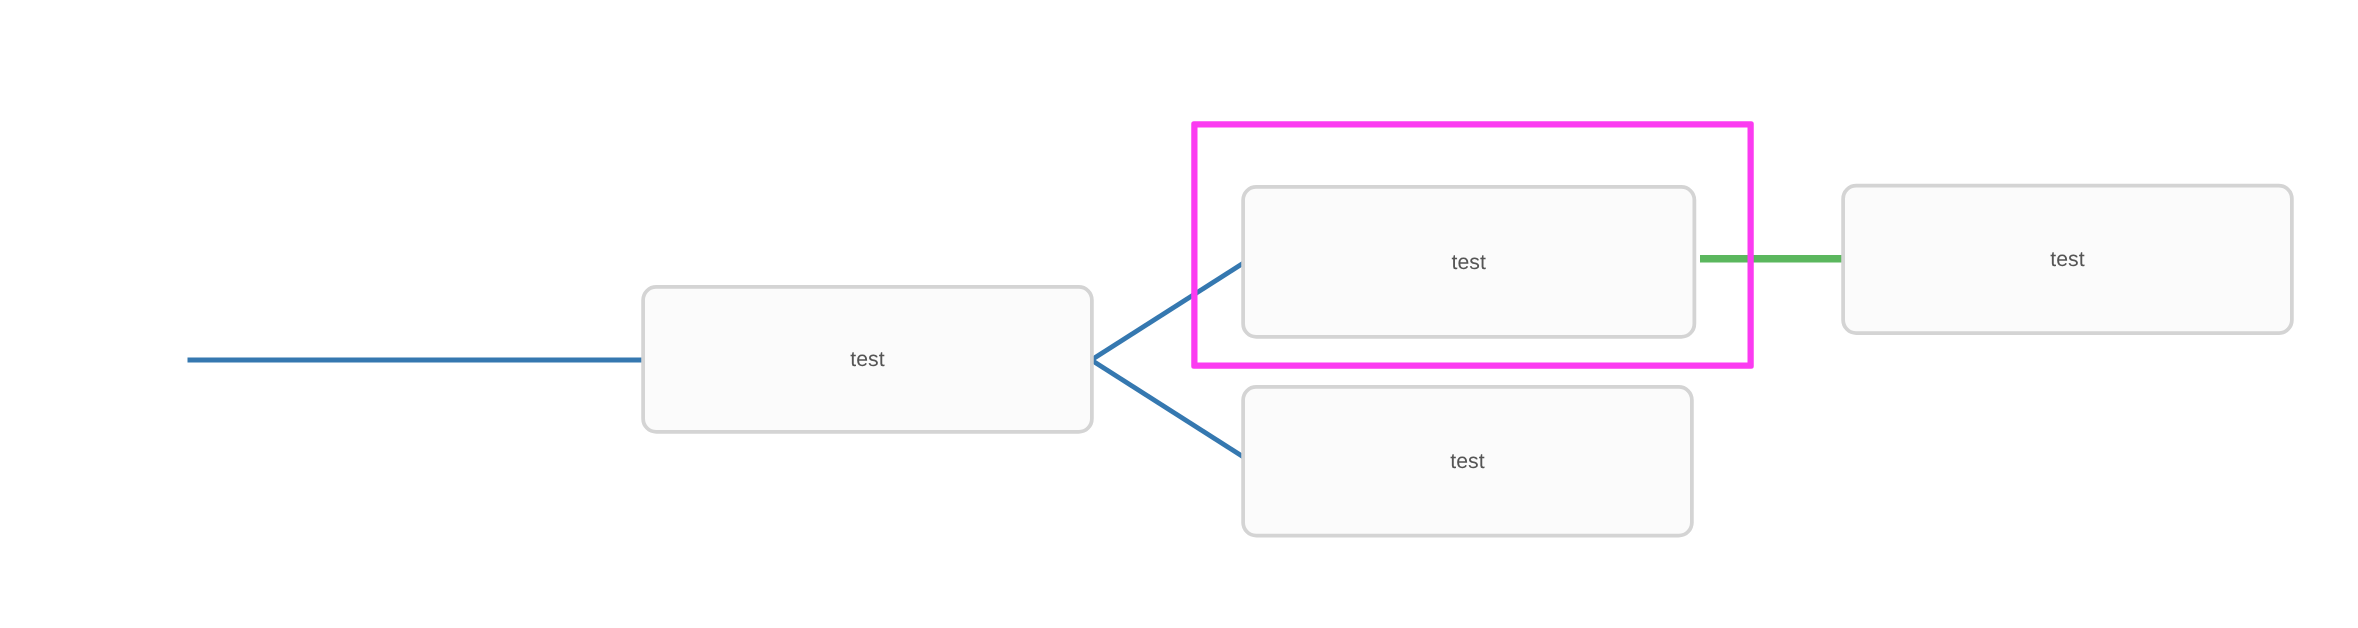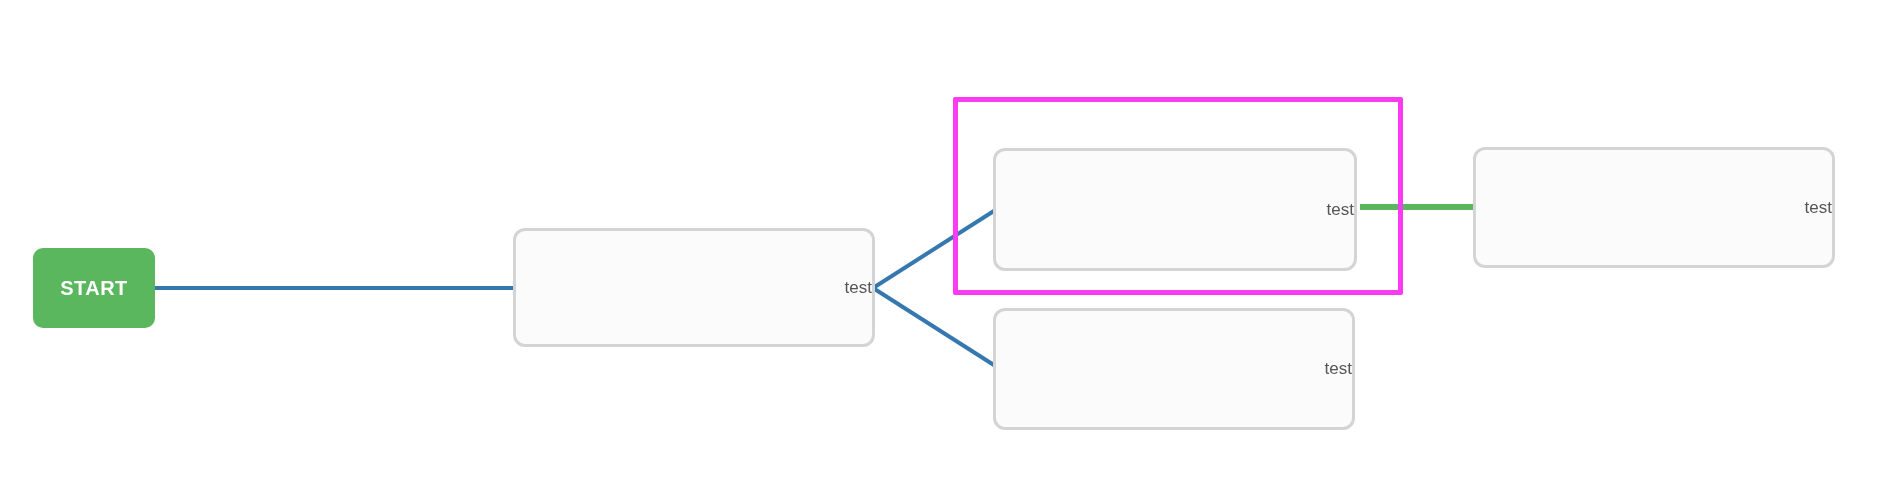--- a/index.html
+++ b/index.html
@@ -32,21 +32,21 @@
   }
   .connector-layer line { pointer-events: stroke; }
 
   .flow-node {
     position: absolute;
     background: var(--node-bg);
     border: 3px solid var(--node-border);
     border-radius: 12px;
     display: flex;
     align-items: center;
-    justify-content: flex-end;
+    justify-content: center;
     color: var(--node-text);
     font-size: 17px;
     cursor: move;
   }
 
   .node-source { left: 513px; top: 228px; width: 362px; height: 119px; }
   .node-top    { left: 993px; top: 148px; width: 364px; height: 123px; }
   .node-bottom { left: 993px; top: 308px; width: 362px; height: 122px; }
   .node-right  { left: 1473px; top: 147px; width: 362px; height: 121px; }
 
@@ -81,21 +81,20 @@
 
 <div class="canvas">
 
   <svg class="connector-layer" width="1886" height="502" viewBox="0 0 1886 502">
     <line x1="150" y1="288" x2="520" y2="288" stroke-width="4" stroke="#3578b0"></line>
     <line x1="873" y1="288" x2="997" y2="209" stroke-width="4" stroke="#3578b0"></line>
     <line x1="873" y1="288" x2="997" y2="367" stroke-width="4" stroke="#3578b0"></line>
     <line x1="1360" y1="207" x2="1477" y2="207" stroke-width="6" stroke="#5bb75e"></line>
   </svg>
 
-  <div class="start-node">START</div>
 
   <div class="flow-node node-source">
     <span>test</span>
   </div>
 
   <div class="flow-node node-top">
     <span>test</span>
   </div>
 
   <div class="flow-node node-bottom">

